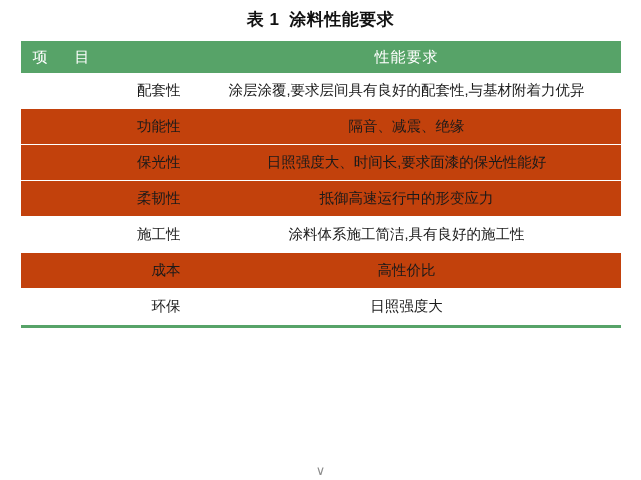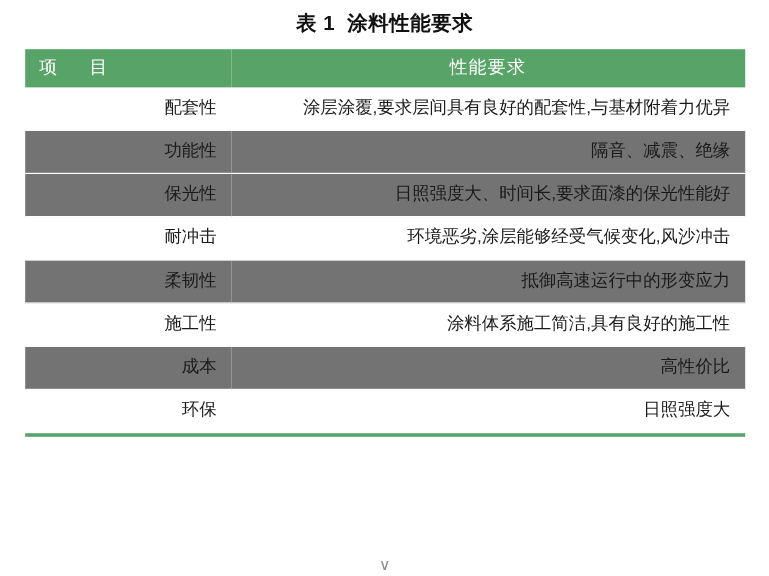--- a/index.html
+++ b/index.html
@@ -64,31 +64,31 @@
     letter-spacing: 1px;
   }
   table.spec tbody td {
     font-size: 14.5px;
     line-height: 23px;
     padding: 6px 12px;
     vertical-align: middle;
     border-bottom: 1px solid #ffffff;
   }
   table.spec tbody tr.alt td {
-    background: #737373;
+    background: #c2410c;
   }
   table.spec tbody tr.plain td {
     background: #ffffff;
   }
   table.spec tbody td.col1 {
     text-align: right;
     white-space: nowrap;
   }
   table.spec tbody td.col2 {
-    text-align: right;
+    text-align: center;
   }
   .bottom-rule {
     width: 600px;
     margin: 0 auto;
     height: 3px;
     background: #57a368;
   }
   .scroll-hint {
     position: absolute;
     left: 0;
@@ -126,24 +126,20 @@
         <td class="col2">涂层涂覆,要求层间具有良好的配套性,与基材附着力优异</td>
       </tr>
       <tr class="alt">
         <td class="col1">功能性</td>
         <td class="col2">隔音、减震、绝缘</td>
       </tr>
       <tr class="alt">
         <td class="col1">保光性</td>
         <td class="col2">日照强度大、时间长,要求面漆的保光性能好</td>
       </tr>
-      <tr class="plain">
-        <td class="col1">耐冲击</td>
-        <td class="col2">环境恶劣,涂层能够经受气候变化,风沙冲击</td>
-      </tr>
       <tr class="alt">
         <td class="col1">柔韧性</td>
         <td class="col2">抵御高速运行中的形变应力</td>
       </tr>
       <tr class="plain">
         <td class="col1">施工性</td>
         <td class="col2">涂料体系施工简洁,具有良好的施工性</td>
       </tr>
       <tr class="alt">
         <td class="col1">成本</td>

